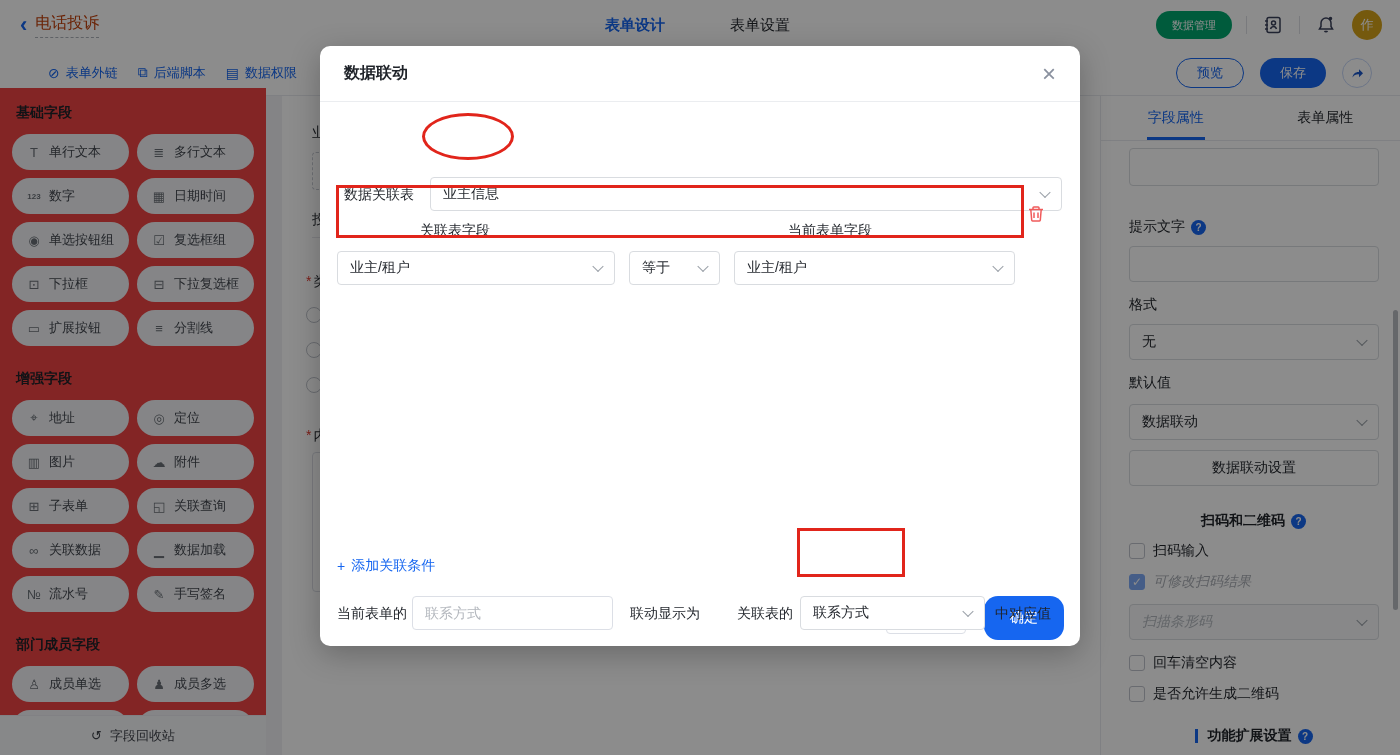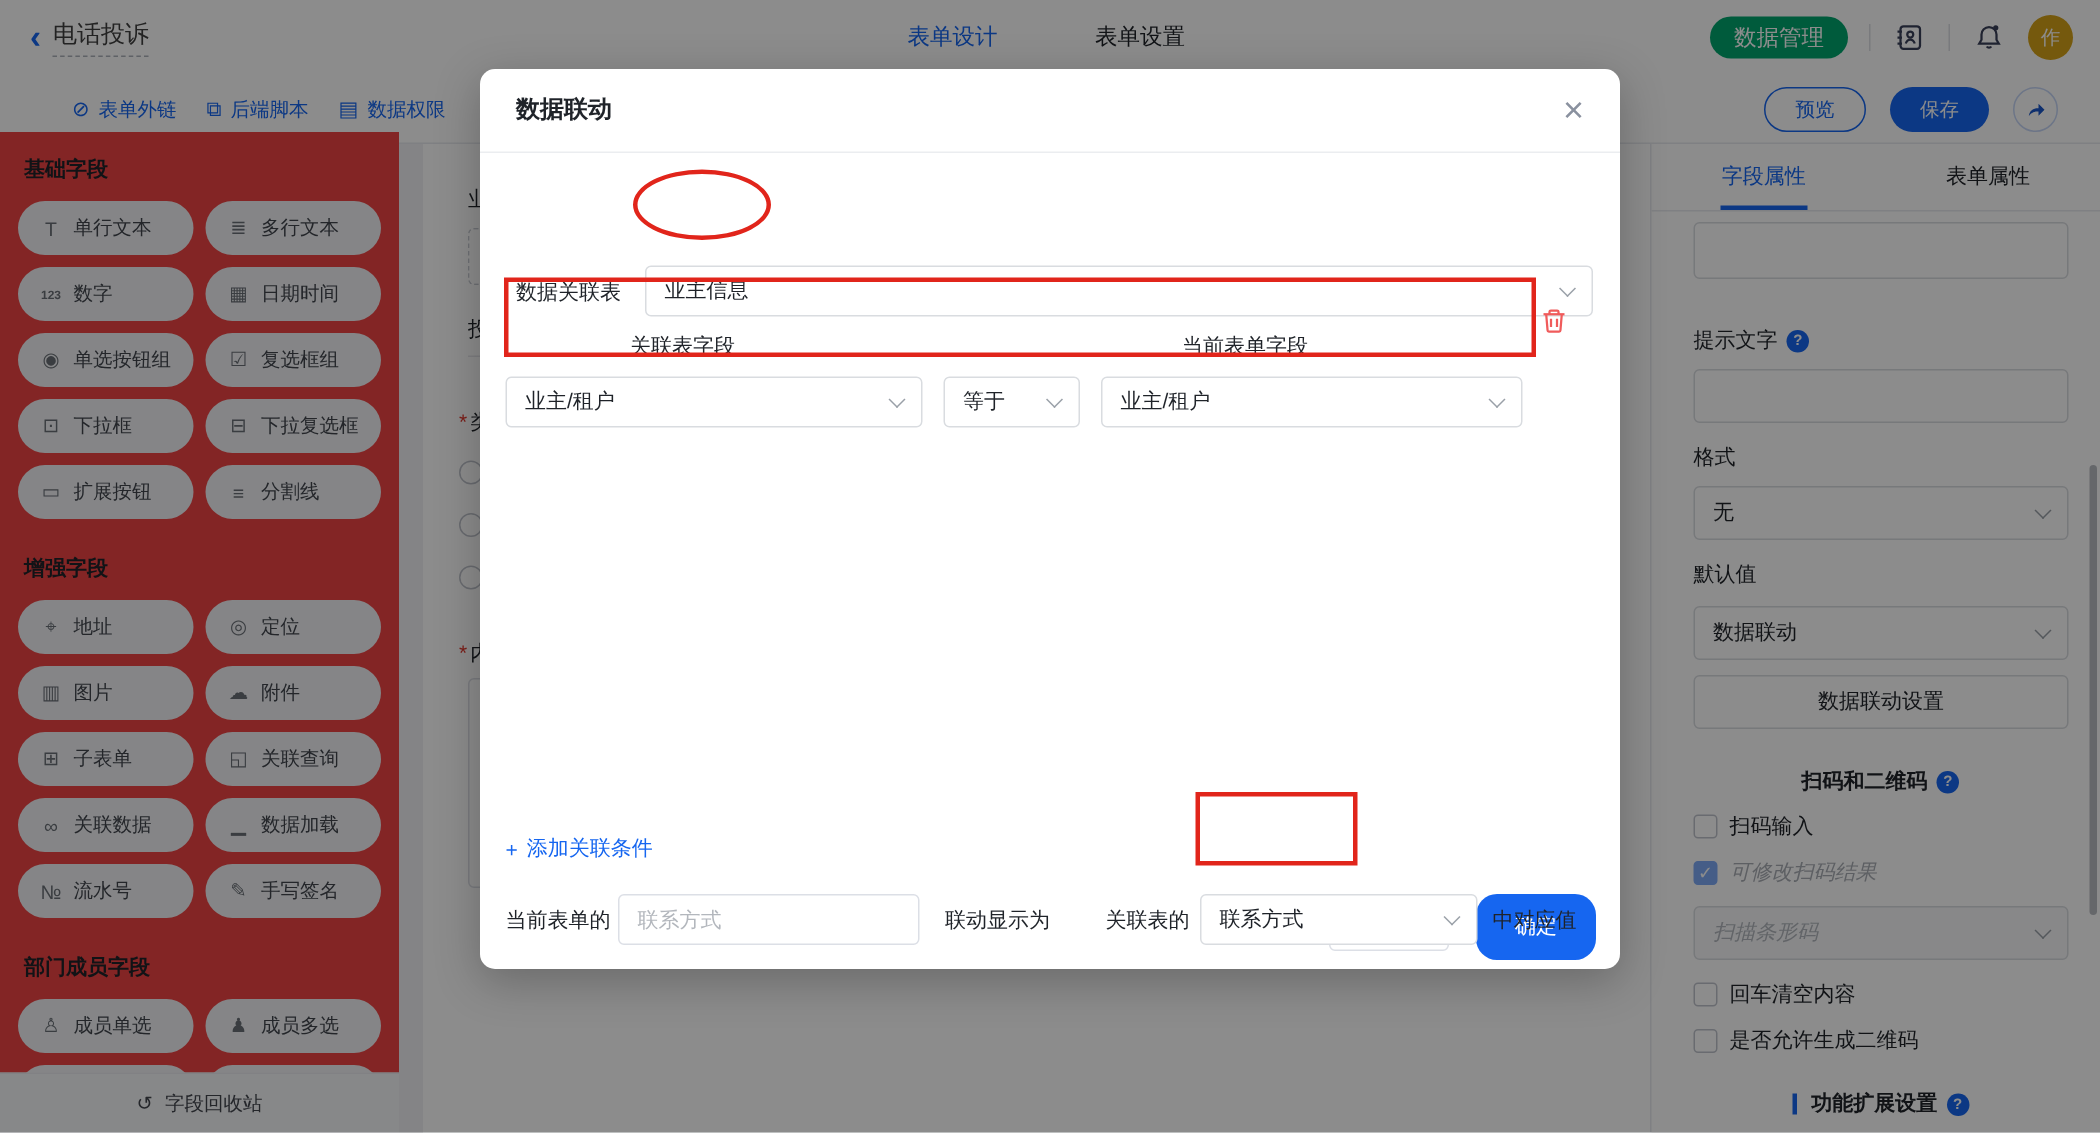--- a/index.html
+++ b/index.html
@@ -3,26 +3,26 @@
 <meta charset="utf-8">
 <style>
   * { margin:0; padding:0; box-sizing:border-box; }
   html,body { width:1400px; height:755px; overflow:hidden; }
   body { font-family:"Liberation Sans","DejaVu Sans",sans-serif; background:#f0f1f4; position:relative; color:#1f2329; }
 
   
   .topbar { position:absolute; left:0; top:0; width:1400px; height:50px; background:#fff; display:flex; align-items:center; z-index:1; }
   .back { display:flex; align-items:center; margin-left:20px; cursor:pointer; }
   .back-ic { color:var(--accent); font-size:22px; font-weight:bold; line-height:1; margin-right:8px; }
-  .doc-title { font-size:16px; color:#404040; border-bottom:1px dashed #adb2bb; padding-bottom:3px;text-align:center; }
+  .doc-title { font-size:16px; color:#c2410c; border-bottom:1px dashed #adb2bb; padding-bottom:3px;text-align:center; }
   .top-tab { position:absolute; top:0; height:50px; line-height:50px; font-size:15px; color:#1f2329; cursor:pointer; }
-  .top-tab.active { color:var(--accent); }
+  .top-tab.active { color:var(--accent);font-weight:bold; }
   .tab-design { left:605px; } .tab-settings { left:730px; }
   .top-right { position:absolute; right:18px; top:0; height:50px; display:flex; align-items:center; gap:14px; }
-  .btn-green { background:var(--green); color:#fff; font-size:15px; border:none; border-radius:15px; height:28px; padding:0 16px; cursor:pointer; }
+  .btn-green { background:var(--green); color:#fff; font-size:11px; border:none; border-radius:15px; height:28px; padding:0 16px; cursor:pointer; }
   .vdiv { width:1px; height:18px; background:#dcdfe4; }
   .ic-btn { width:24px; height:24px; display:flex; align-items:center; justify-content:center; cursor:pointer; color:#3a4language05a; }
   .avatar { width:30px; height:30px; border-radius:50%; background:var(--gold); color:#fff; font-size:13px; display:flex; align-items:center; justify-content:center; cursor:pointer; }
 
   
   .toolbar { position:absolute; left:0; top:50px; width:1400px; height:46px; background:#fff; border-bottom:1px solid #e8eaee; display:flex; align-items:center; z-index:1; }
   .tool-links { display:flex; gap:20px; margin-left:48px; }
   .tool-link { display:flex; align-items:center; gap:6px; color:var(--accent); font-size:13px; cursor:pointer; }
   .tool-link .tic { font-size:14px; }
   .tool-right { position:absolute; right:28px; display:flex; align-items:center; gap:16px; }

